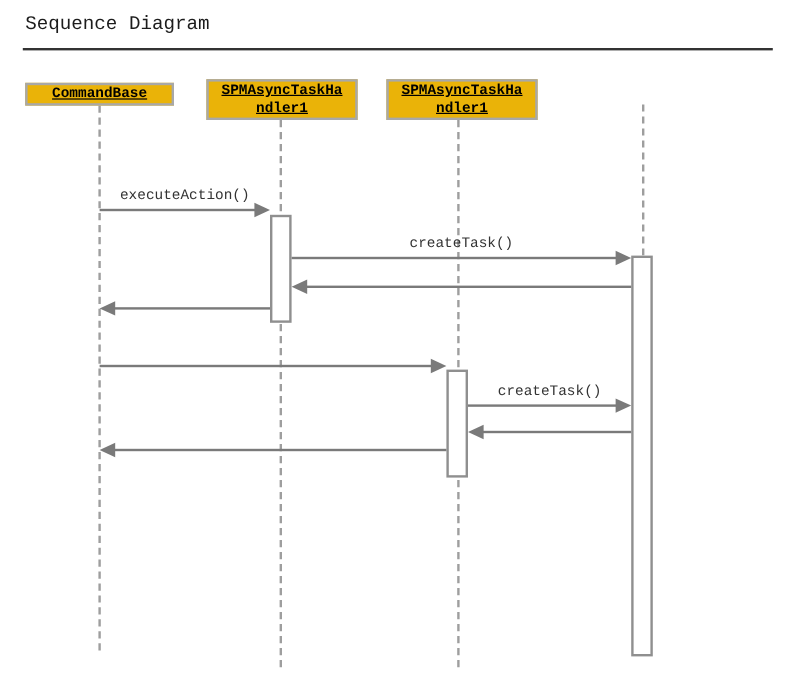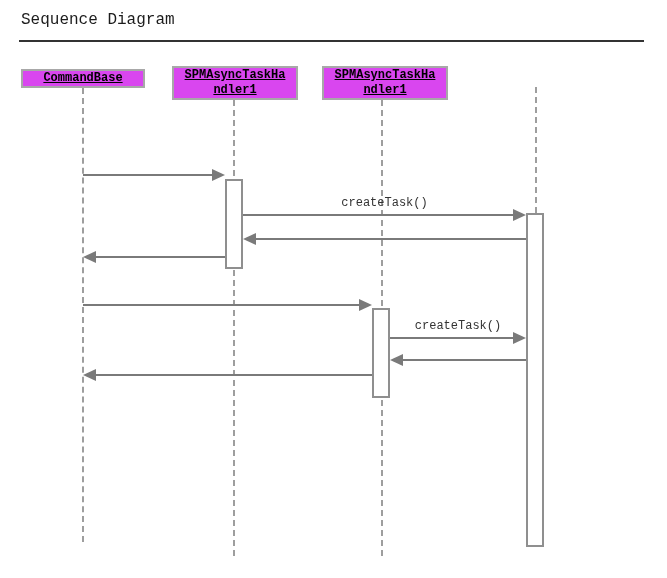--- a/index.html
+++ b/index.html
@@ -20,21 +20,21 @@
   }
   .rule {
     position: absolute;
     left: 19px; top: 40px;
     width: 625px; height: 1.5px;
     background: #333333;
   }
   .actor {
     position: absolute;
     box-sizing: border-box;
-    background: #d946ef;
+    background: #eab308;
     border: 2px solid #a8a8a8;
     display: flex;
     align-items: flex-end;
     justify-content: center;
     z-index: 2;
   }
   .actor .actor-label {
     font-size: 12px;
     font-weight: bold;
     line-height: 15px;
@@ -105,20 +105,21 @@
 
   <div class="lifeline" style="left:82px; top:88px; height:454px;"></div>
   <div class="lifeline" style="left:233px; top:100px; height:456px;"></div>
   <div class="lifeline" style="left:381px; top:100px; height:456px;"></div>
   <div class="lifeline" style="left:535px; top:87px; height:126px;"></div>
 
   <div class="activation" style="left:225px; top:179px; height:90px;"></div>
   <div class="activation" style="left:372px; top:308px; height:90px;"></div>
   <div class="activation" style="left:526px; top:213px; height:334px;"></div>
 
+  <div class="msg-label" style="left:83px; top:156px; width:142px;">executeAction()</div>
   <div class="msg right" style="left:83px; top:169px; width:142px;">
     <div class="line"></div>
     <div class="head"></div>
   </div>
 
   <div class="msg-label" style="left:243px; top:196px; width:283px;">createTask()</div>
   <div class="msg right" style="left:243px; top:209px; width:283px;">
     <div class="line"></div>
     <div class="head"></div>
   </div>

